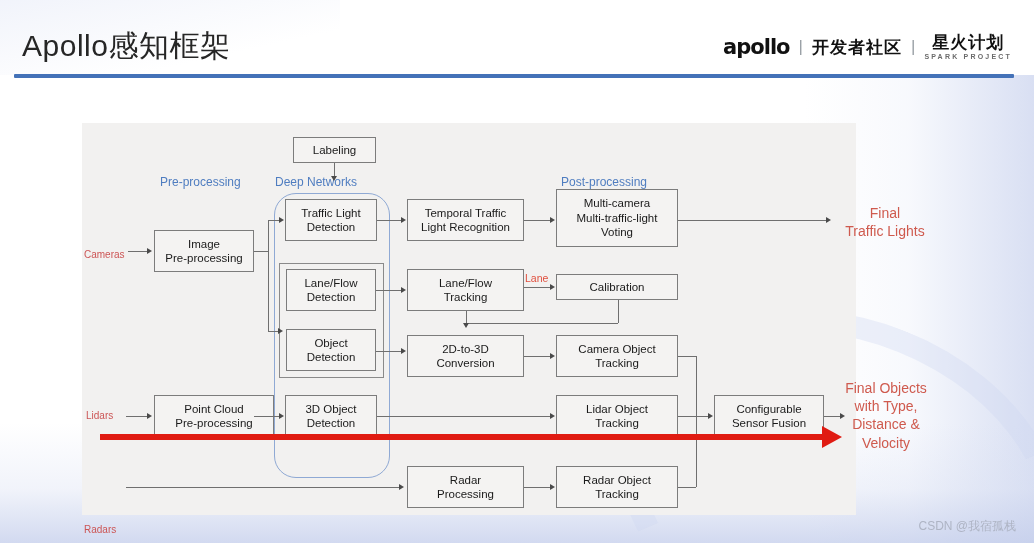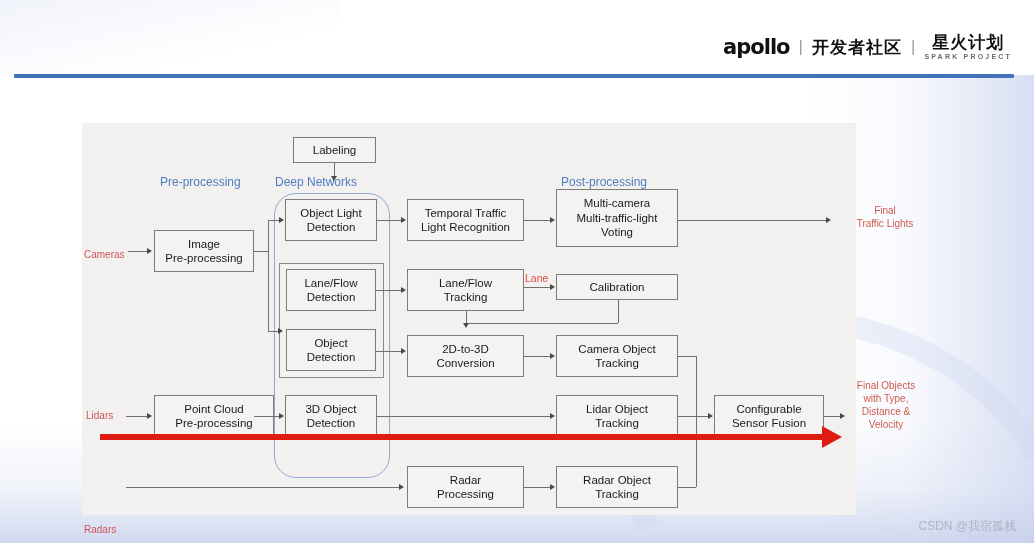--- a/index.html
+++ b/index.html
@@ -80,21 +80,21 @@
     position:absolute;box-sizing:border-box;
     border:1.6px solid #8fa9d4;border-radius:22px;background:transparent;
   }
   .sec-label{
     position:absolute;color:#4f7dc0;font-size:12px;white-space:nowrap;
   }
   .src-label{
     position:absolute;color:#cc5555;font-size:10px;white-space:nowrap;
   }
   .out-label{
-    position:absolute;color:#cf5a4e;font-size:10px;line-height:1.3;
+    position:absolute;color:#cf5a4e;font-size:14px;line-height:1.3;
     text-align:center;white-space:pre-line;
   }
   .edge-label{
     position:absolute;color:#e0503f;font-size:10.5px;white-space:nowrap;
   }
   
   .h-line{position:absolute;height:1px;background:#6f6f6f;}
   .v-line{position:absolute;width:1px;background:#6f6f6f;}
   .arrow-r{
     position:absolute;width:0;height:0;
@@ -120,20 +120,21 @@
 </style>
 </head>
 <body>
 
 <div class="bg-wash-topleft"></div>
 <div class="bg-wash-right"></div>
 <div class="bg-wash-bottom"></div>
 <div class="bg-swoosh"></div>
 
 <div class="header">
+  <div class="page-title">Apollo感知框架</div>
   <div class="title-rule"></div>
   <div class="brand">
     <span class="brand-apollo">apollo</span>
     <span class="brand-sep">|</span>
     <span class="brand-cn">开发者社区</span>
     <span class="brand-sep">|</span>
     <span class="brand-spark">
       <span class="brand-spark-cn">星火计划</span>
       <span class="brand-spark-en">SPARK PROJECT</span>
     </span>
@@ -152,21 +153,21 @@
 
   <div class="deep-net-box" style="left:192px;top:70px;width:116px;height:285px;"></div>
 
   <div class="group-box" style="left:197px;top:140px;width:105px;height:115px;"></div>
 
   <div class="node" style="left:211px;top:14px;width:83px;height:26px;white-space:pre-line;">Labeling</div>
 
   <div class="node" style="left:72px;top:107px;width:100px;height:42px;white-space:pre-line;">Image
 Pre-processing</div>
 
-  <div class="node" style="left:203px;top:76px;width:92px;height:42px;white-space:pre-line;">Object Light
+  <div class="node" style="left:203px;top:76px;width:92px;height:42px;white-space:pre-line;">Traffic Light
 Detection</div>
 
   <div class="node" style="left:204px;top:146px;width:90px;height:42px;white-space:pre-line;">Lane/Flow
 Detection</div>
 
   <div class="node" style="left:204px;top:206px;width:90px;height:42px;white-space:pre-line;">Object
 Detection</div>
 
   <div class="node" style="left:203px;top:272px;width:92px;height:42px;white-space:pre-line;">3D Object
 Detection</div>

